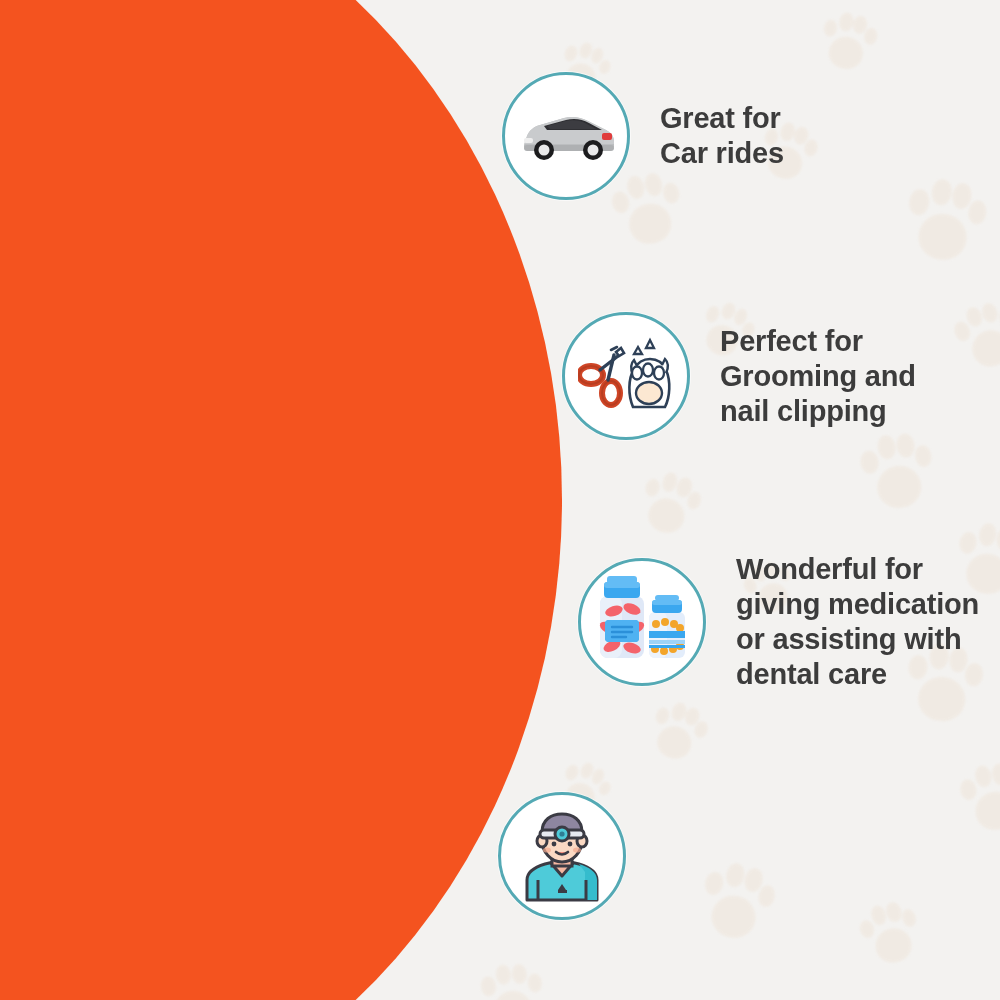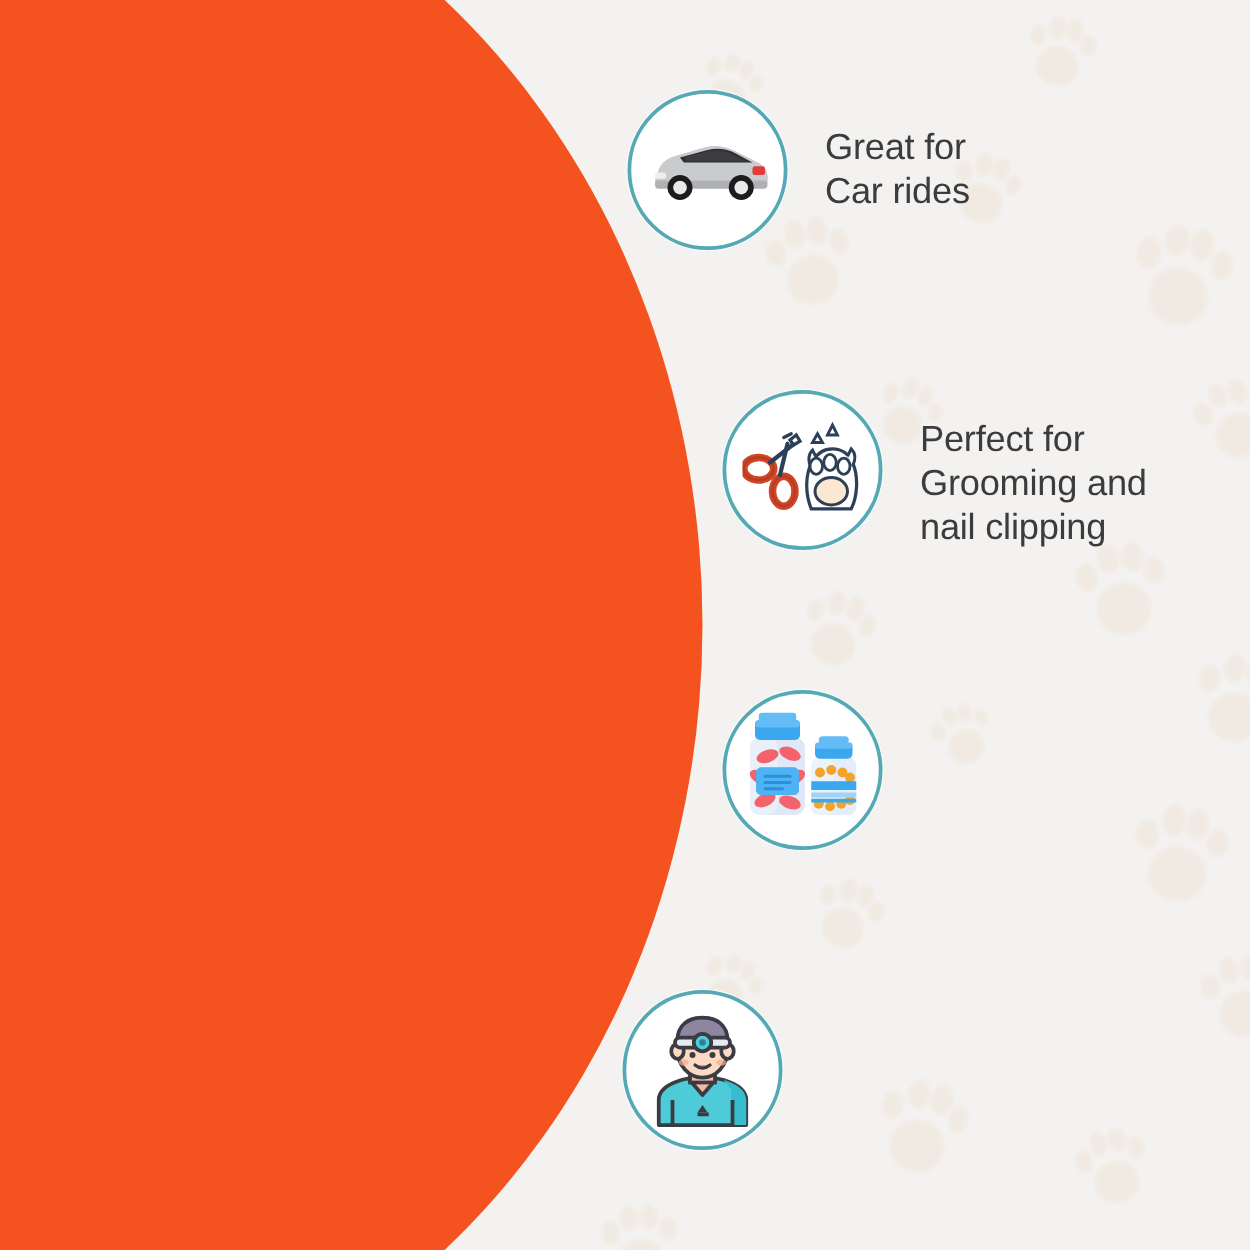--- a/index.html
+++ b/index.html
@@ -178,21 +178,21 @@
   .feature{position:absolute;display:flex;align-items:center;}
   .icon-circle{
     width:128px;height:128px;border-radius:50%;
     background:#fff;border:3px solid #54a9b4;
     box-sizing:border-box;position:relative;flex:0 0 auto;
     box-shadow:0 0 0 1px rgba(255,255,255,.6);
   }
   .icon-circle svg{position:absolute;left:50%;top:50%;transform:translate(-50%,-50%);}
   .feature-text{
     margin-left:30px;color:#3c3c3c;font-size:29px;line-height:35px;
-    font-weight:400;letter-spacing:-.2px;white-space:pre-line;
+    font-weight:700;letter-spacing:-.2px;white-space:pre-line;
   }
 </style>
 </head>
 <body>
 
 <div id="stage">
 
   <div class="pawfield" id="pawfield">
       <div class="paw" style="left: 612px; top: 170px; width: 70px; height: 78px; transform: rotate(-12deg);">
         <div class="pad" style="left:14px;top:34px;width:42px;height:40px;"></div>
@@ -419,21 +419,21 @@
         <circle cx="30" cy="45" r="10" fill="#1c1c1e"></circle>
           <circle cx="30" cy="45" r="5.5" fill="#e9e9ea"></circle>
         <circle cx="79" cy="45" r="10" fill="#1c1c1e"></circle>
           <circle cx="79" cy="45" r="5.5" fill="#e9e9ea"></circle>
       </svg>
     </div>
     <div class="feature-text">Great for
 Car rides</div>
   </div>
 
-  <div class="feature" style="left:578px;top:312px;align-items:flex-end;">
+  <div class="feature" style="left:562px;top:312px;">
     <div class="icon-circle">
       <svg width="96" height="82" viewBox="0 0 96 82">
 
         <ellipse cx="13" cy="40" rx="12" ry="9" fill="none" stroke="#cf4526" stroke-width="6"></ellipse>
         <ellipse cx="13" cy="40" rx="12" ry="9" fill="none" stroke="#b83d20" stroke-width="2"></ellipse>
         <ellipse cx="33" cy="58" rx="9" ry="12" fill="none" stroke="#cf4526" stroke-width="6"></ellipse>
         <ellipse cx="33" cy="58" rx="9" ry="12" fill="none" stroke="#b83d20" stroke-width="2"></ellipse>
 
         <path d="M22 35 L40 21" stroke="#2e4057" stroke-width="3.4" stroke-linecap="round"></path>
         <path d="M30 45 L36 20" stroke="#2e4057" stroke-width="3.4" stroke-linecap="round"></path>
@@ -495,20 +495,24 @@
             <circle cx="63" cy="73" r="4"></circle>
             <circle cx="72" cy="75" r="4"></circle>
           <circle cx="81" cy="73" r="4"></circle>
             <circle cx="88" cy="70" r="4"></circle>
         </g>
         <rect x="57" y="55" width="36" height="7" fill="#3aa7ef"></rect>
         <rect x="57" y="64" width="36" height="4" fill="#9fd3f7"></rect>
         <rect x="57" y="69" width="36" height="3" fill="#3aa7ef"></rect>
       </svg>
     </div>
+    <div class="feature-text">Wonderful for
+giving medication
+or assisting with
+dental care</div>
   </div>
 
   <div class="feature" style="left:498px;top:792px;">
     <div class="icon-circle">
       <svg width="94" height="92" viewBox="0 0 94 92">
 
         <path d="M12 90 L12 70 C12 62 20 57 30 54 L47 50 L64 54 C74 57 82 62 82 70 L82 90 Z" fill="#4ecbd9" stroke="#3b3b44" stroke-width="3" stroke-linejoin="round"></path>
         <path d="M64 54 C74 57 82 62 82 70 L82 90 L70 90 L70 62 Z" fill="#35bccd"></path>
         <path d="M35 52 L47 66 L59 52" fill="#f6b7a0" stroke="#3b3b44" stroke-width="3" stroke-linejoin="round"></path>
         <path d="M23 70 L23 90" stroke="#3b3b44" stroke-width="3"></path>

